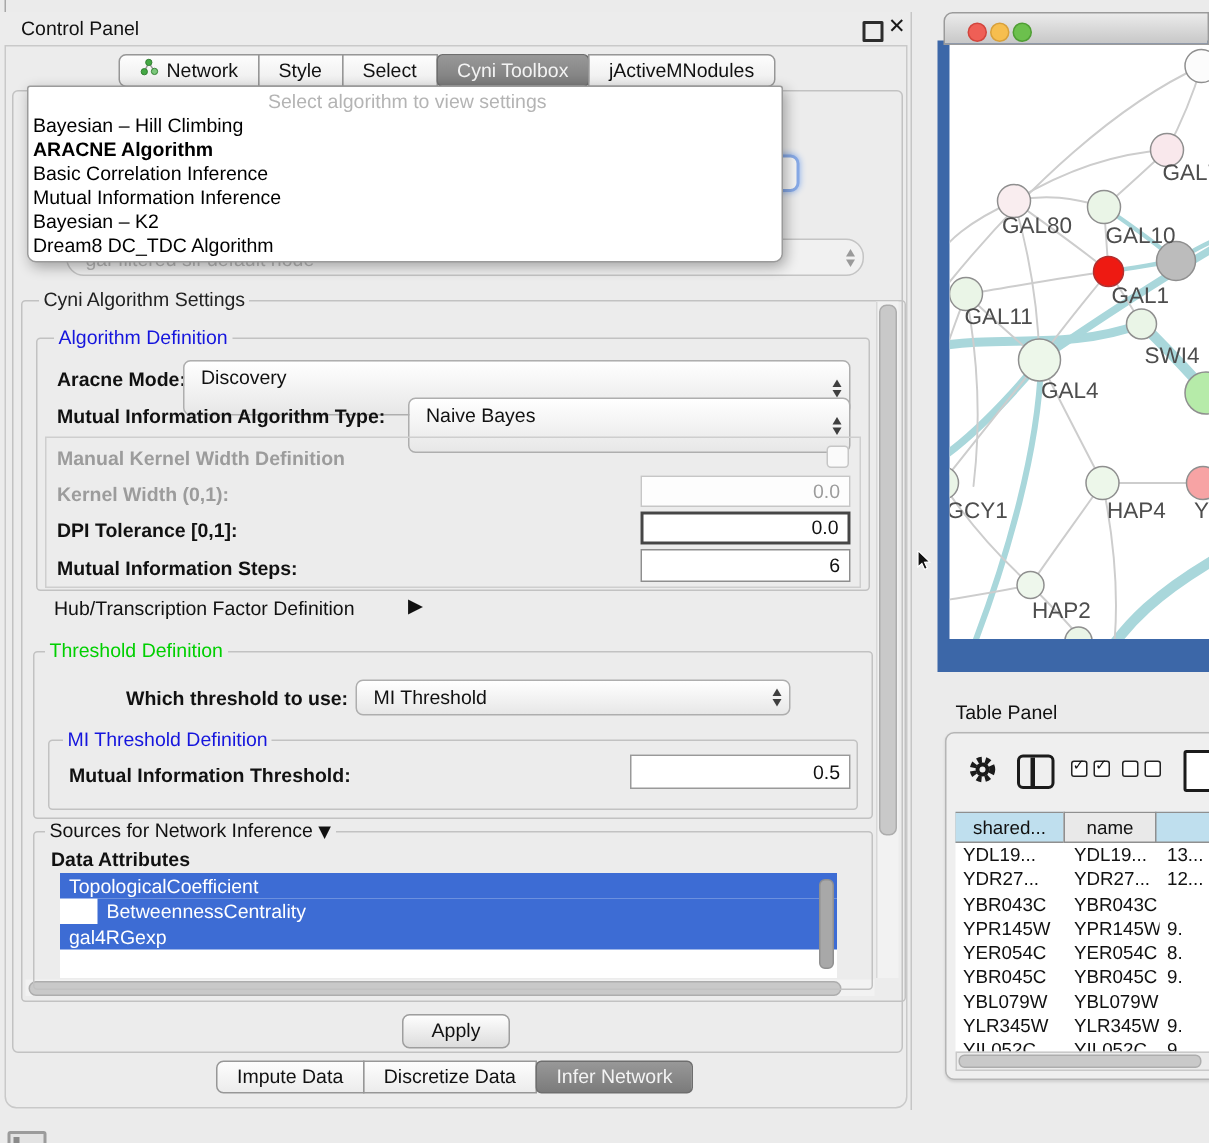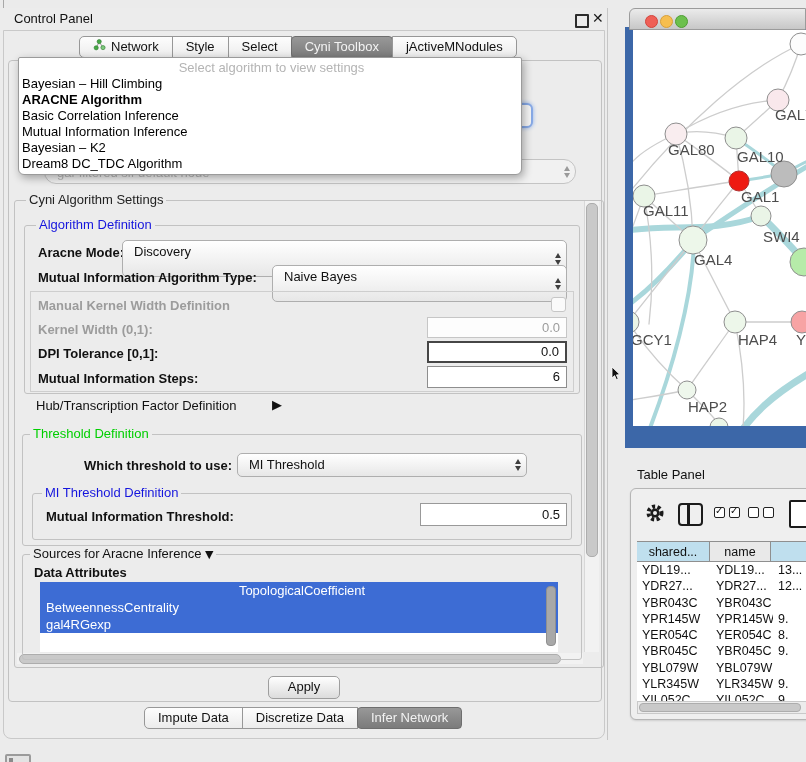--- a/index.html
+++ b/index.html
@@ -196,27 +196,27 @@
       </span>
 </div>
 
 <div class="grp" style="left:32px;top:493px;width:538px;height:45px;"></div>
 <div class="grp-title" style="left:42px;top:486px;color:#1515dd;">MI Threshold Definition</div>
 <div class="lbl b" style="left:46px;top:509px;">Mutual Information Threshold:</div>
 <div class="field" style="left:420px;top:503px;width:147px;height:23px;border:1px solid #999;line-height:21px;color:#111;">0.5</div>
 
 <div class="grp" style="left:22px;top:554px;width:558px;height:104px;"></div>
 <div class="grp-title" style="left:30px;top:547px;color:#111;">
-  <span>Sources for Aracne Inference</span>
+  <span>Sources for Network Inference</span>
   <span class="arrow-glyph" style="font-size:11px;">▼</span>
 </div>
 <div class="lbl b" style="left:34px;top:565px;">Data Attributes</div>
 <div class="abs" id="attr-list">
-      <div class="attr-item" style="background: rgb(61, 108, 212); text-align: center;">TopologicalCoefficient</div>
-      <div class="attr-item" style="background: rgb(61, 108, 212);">BetweennessCentrality</div>
+      <div class="attr-item" style="background: rgb(61, 108, 212);">TopologicalCoefficient</div>
+      <div class="attr-item" style="background: rgb(61, 108, 212); margin-left: 25px;">BetweennessCentrality</div>
       <div class="attr-item" style="background: rgb(61, 108, 212);">gal4RGexp</div>
     </div>
 <div class="abs" style="left:546px;top:586px;width:8px;height:58px;background:#a8a8a8;border:1px solid #909090;border-radius:4px;z-index:6;"></div>
 
 <div class="abs" id="apply-btn">Apply</div>
 
 <div class="tabbar" id="bottom-tabs">
       <div class="tab">
         <span>Impute Data</span>
       </div>

